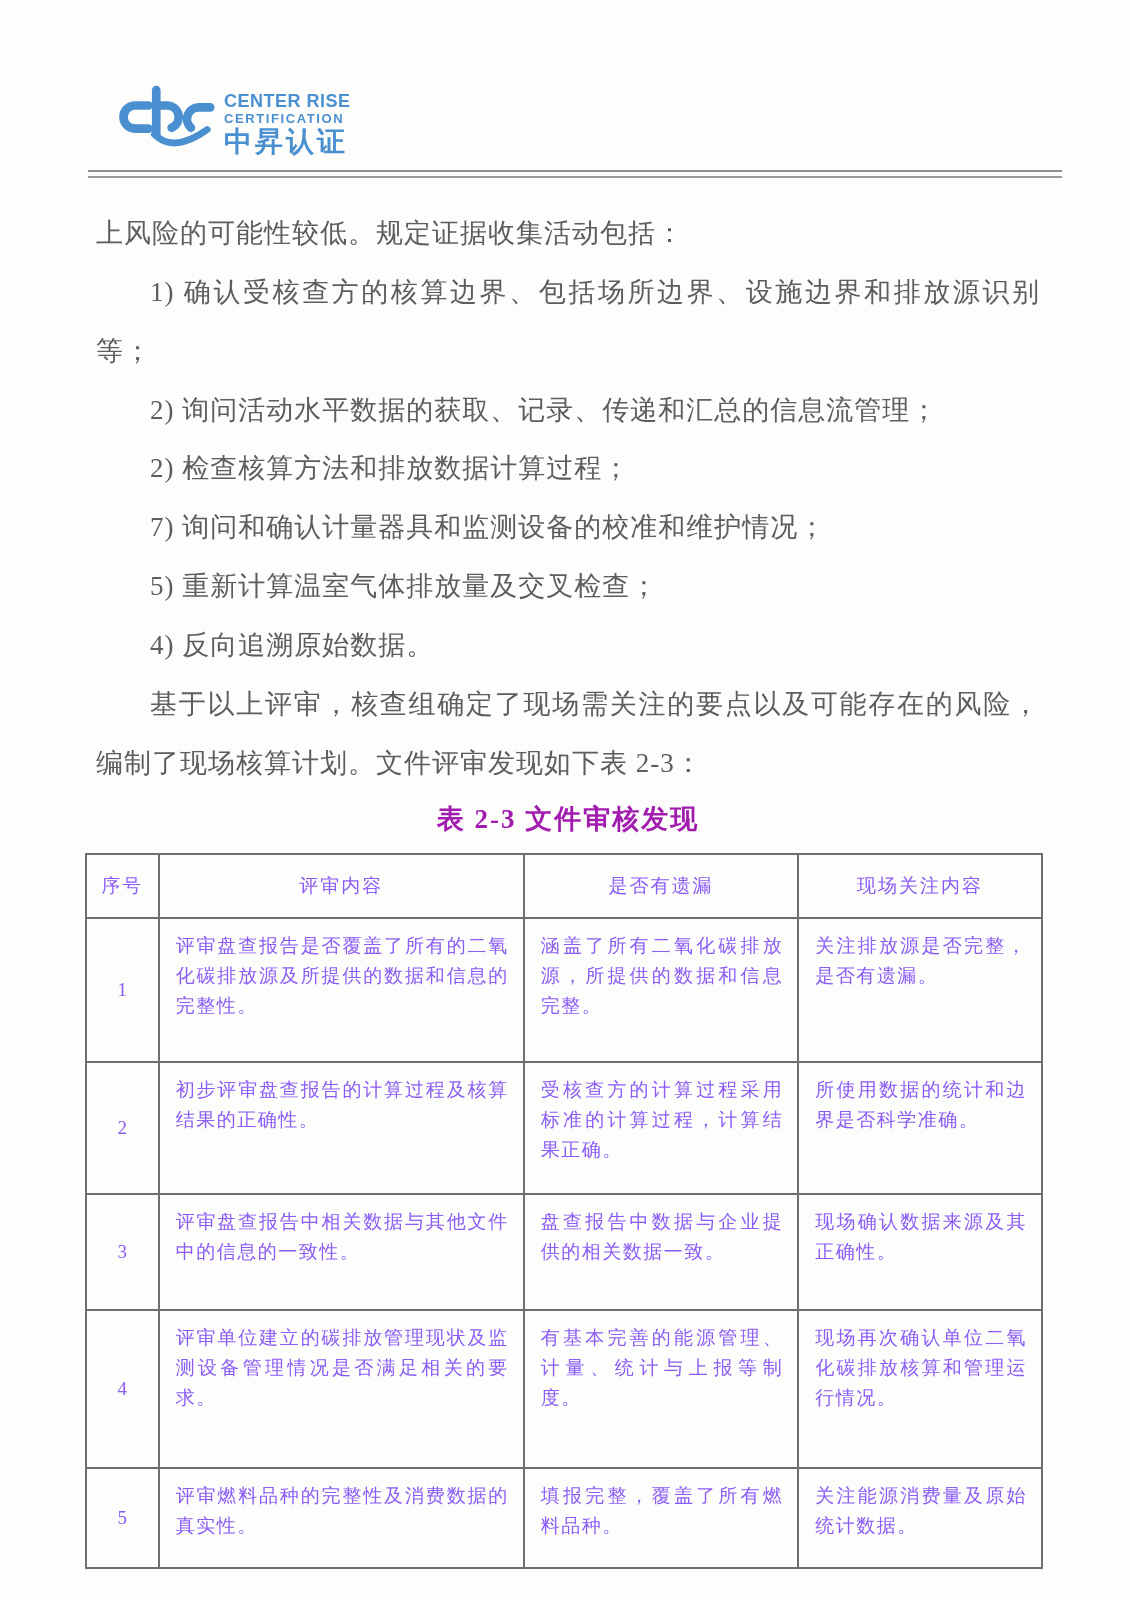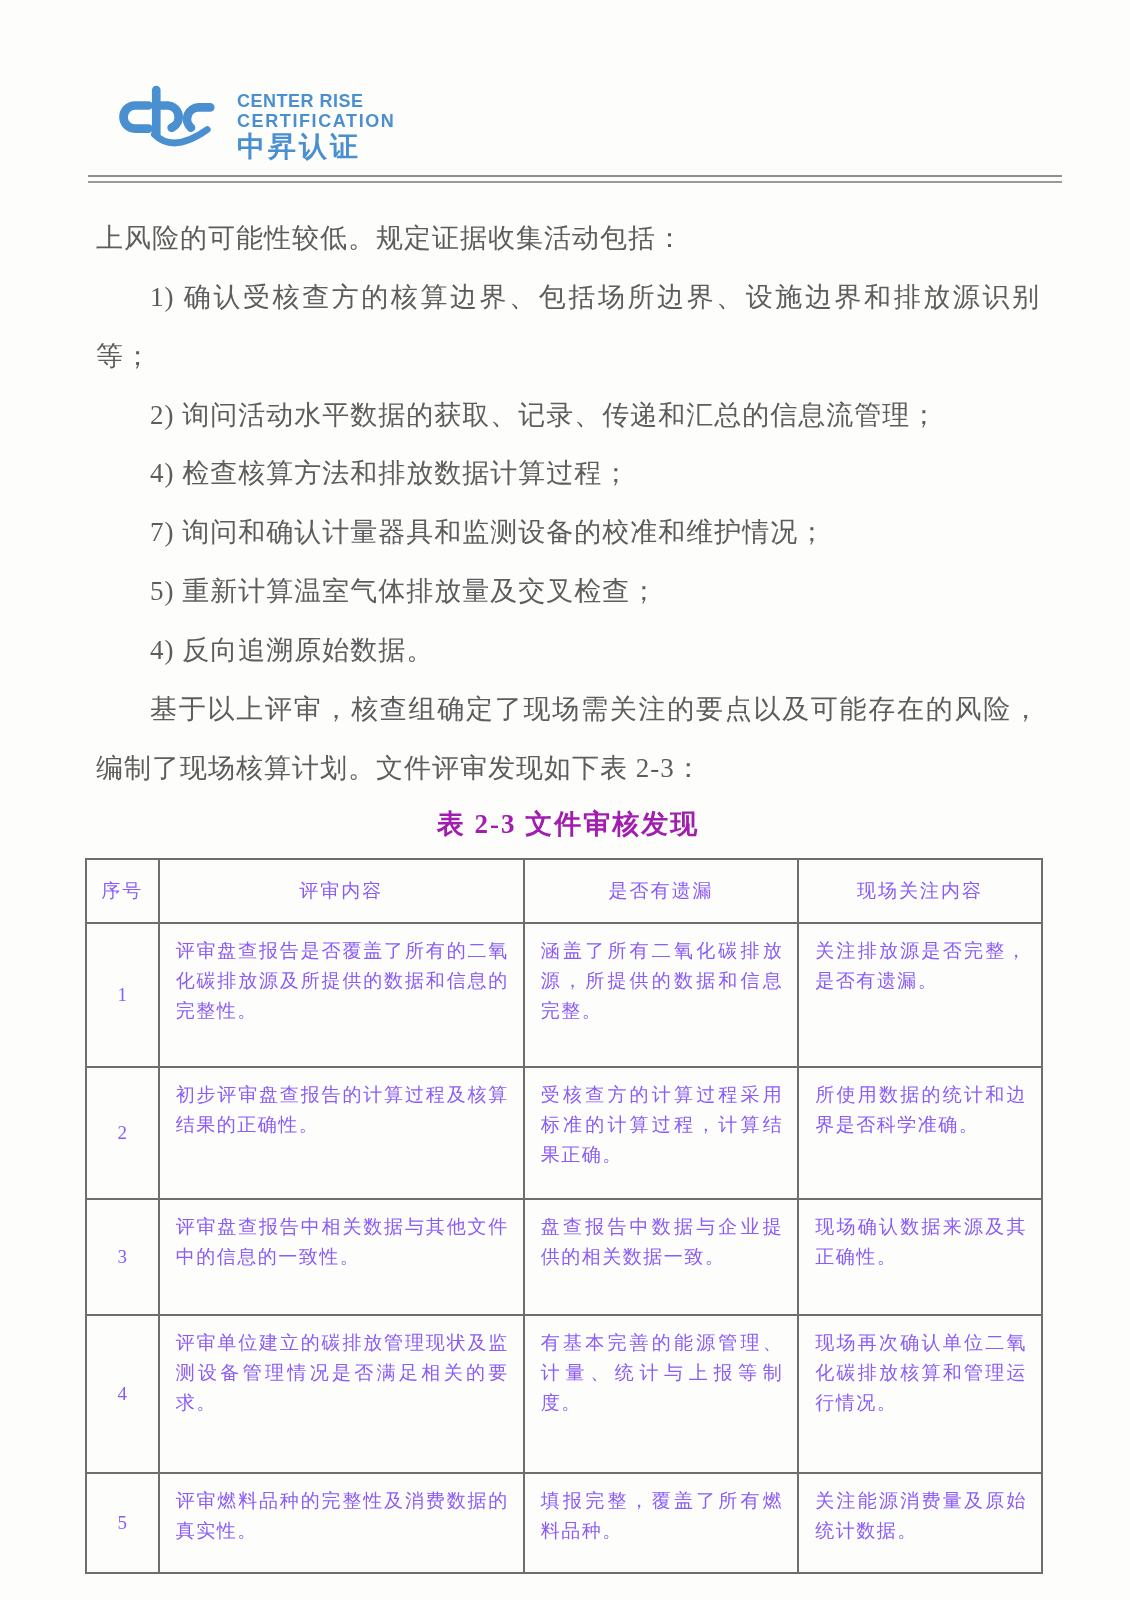--- a/index.html
+++ b/index.html
@@ -8,31 +8,31 @@
     background:#fdfdfc;
     font-family:"Liberation Serif","DejaVu Serif",serif;
     position:relative;
     overflow:hidden;
   }
   .page{width:1130px;height:1600px;position:relative;}
 
   
   .logo-row{
     display:flex;align-items:flex-start;
-    padding:84px 0 0 110px;gap:21px;
+    padding:84px 0 0 110px;gap:8px;
   }
   .logo-mark{width:106px;height:70px;flex:0 0 auto;}
   .logo-text{display:flex;flex-direction:column;line-height:1;padding-top:8px;}
   .logo-line1{
     font-family:"Liberation Sans","DejaVu Sans",sans-serif;
     font-weight:bold;font-size:18px;letter-spacing:.5px;color:#4a90d0;
   }
   .logo-line2{
     font-family:"Liberation Sans","DejaVu Sans",sans-serif;
-    font-weight:bold;font-size:18px;letter-spacing:1.6px;color:#4a90d0;
+    font-weight:bold;font-size:13px;letter-spacing:1.6px;color:#4a90d0;
     margin-top:2px;
   }
   .logo-line3{
     font-weight:bold;font-size:28px;color:#4a90d0;
     letter-spacing:3px;margin-top:3px;
   }
   .rule-double{
     height:4px;
     border-top:2px solid #8f8f8f;
     border-bottom:2px solid #9a9a9a;
@@ -125,21 +125,21 @@
       <span class="logo-line3">中昇认证</span>
     </div>
   </div>
 
   <div class="rule-double"></div>
 
   <div class="content">
     <p class="para">上风险的可能性较低。规定证据收集活动包括：</p>
     <p class="para indent">1) 确认受核查方的核算边界、包括场所边界、设施边界和排放源识别等；</p>
     <p class="para indent">2) 询问活动水平数据的获取、记录、传递和汇总的信息流管理；</p>
-    <p class="para indent">4) 检查核算方法和排放数据计算过程；</p>
+    <p class="para indent">2) 检查核算方法和排放数据计算过程；</p>
     <p class="para indent">7) 询问和确认计量器具和监测设备的校准和维护情况；</p>
     <p class="para indent">5) 重新计算温室气体排放量及交叉检查；</p>
     <p class="para indent">4) 反向追溯原始数据。</p>
     <p class="para indent">基于以上评审，核查组确定了现场需关注的要点以及可能存在的风险，编制了现场核算计划。文件评审发现如下表 2-3：</p>
 
     <div class="table-caption">表 2-3 文件审核发现</div>
 
     <table class="review">
       <colgroup>
         <col class="c-no">

